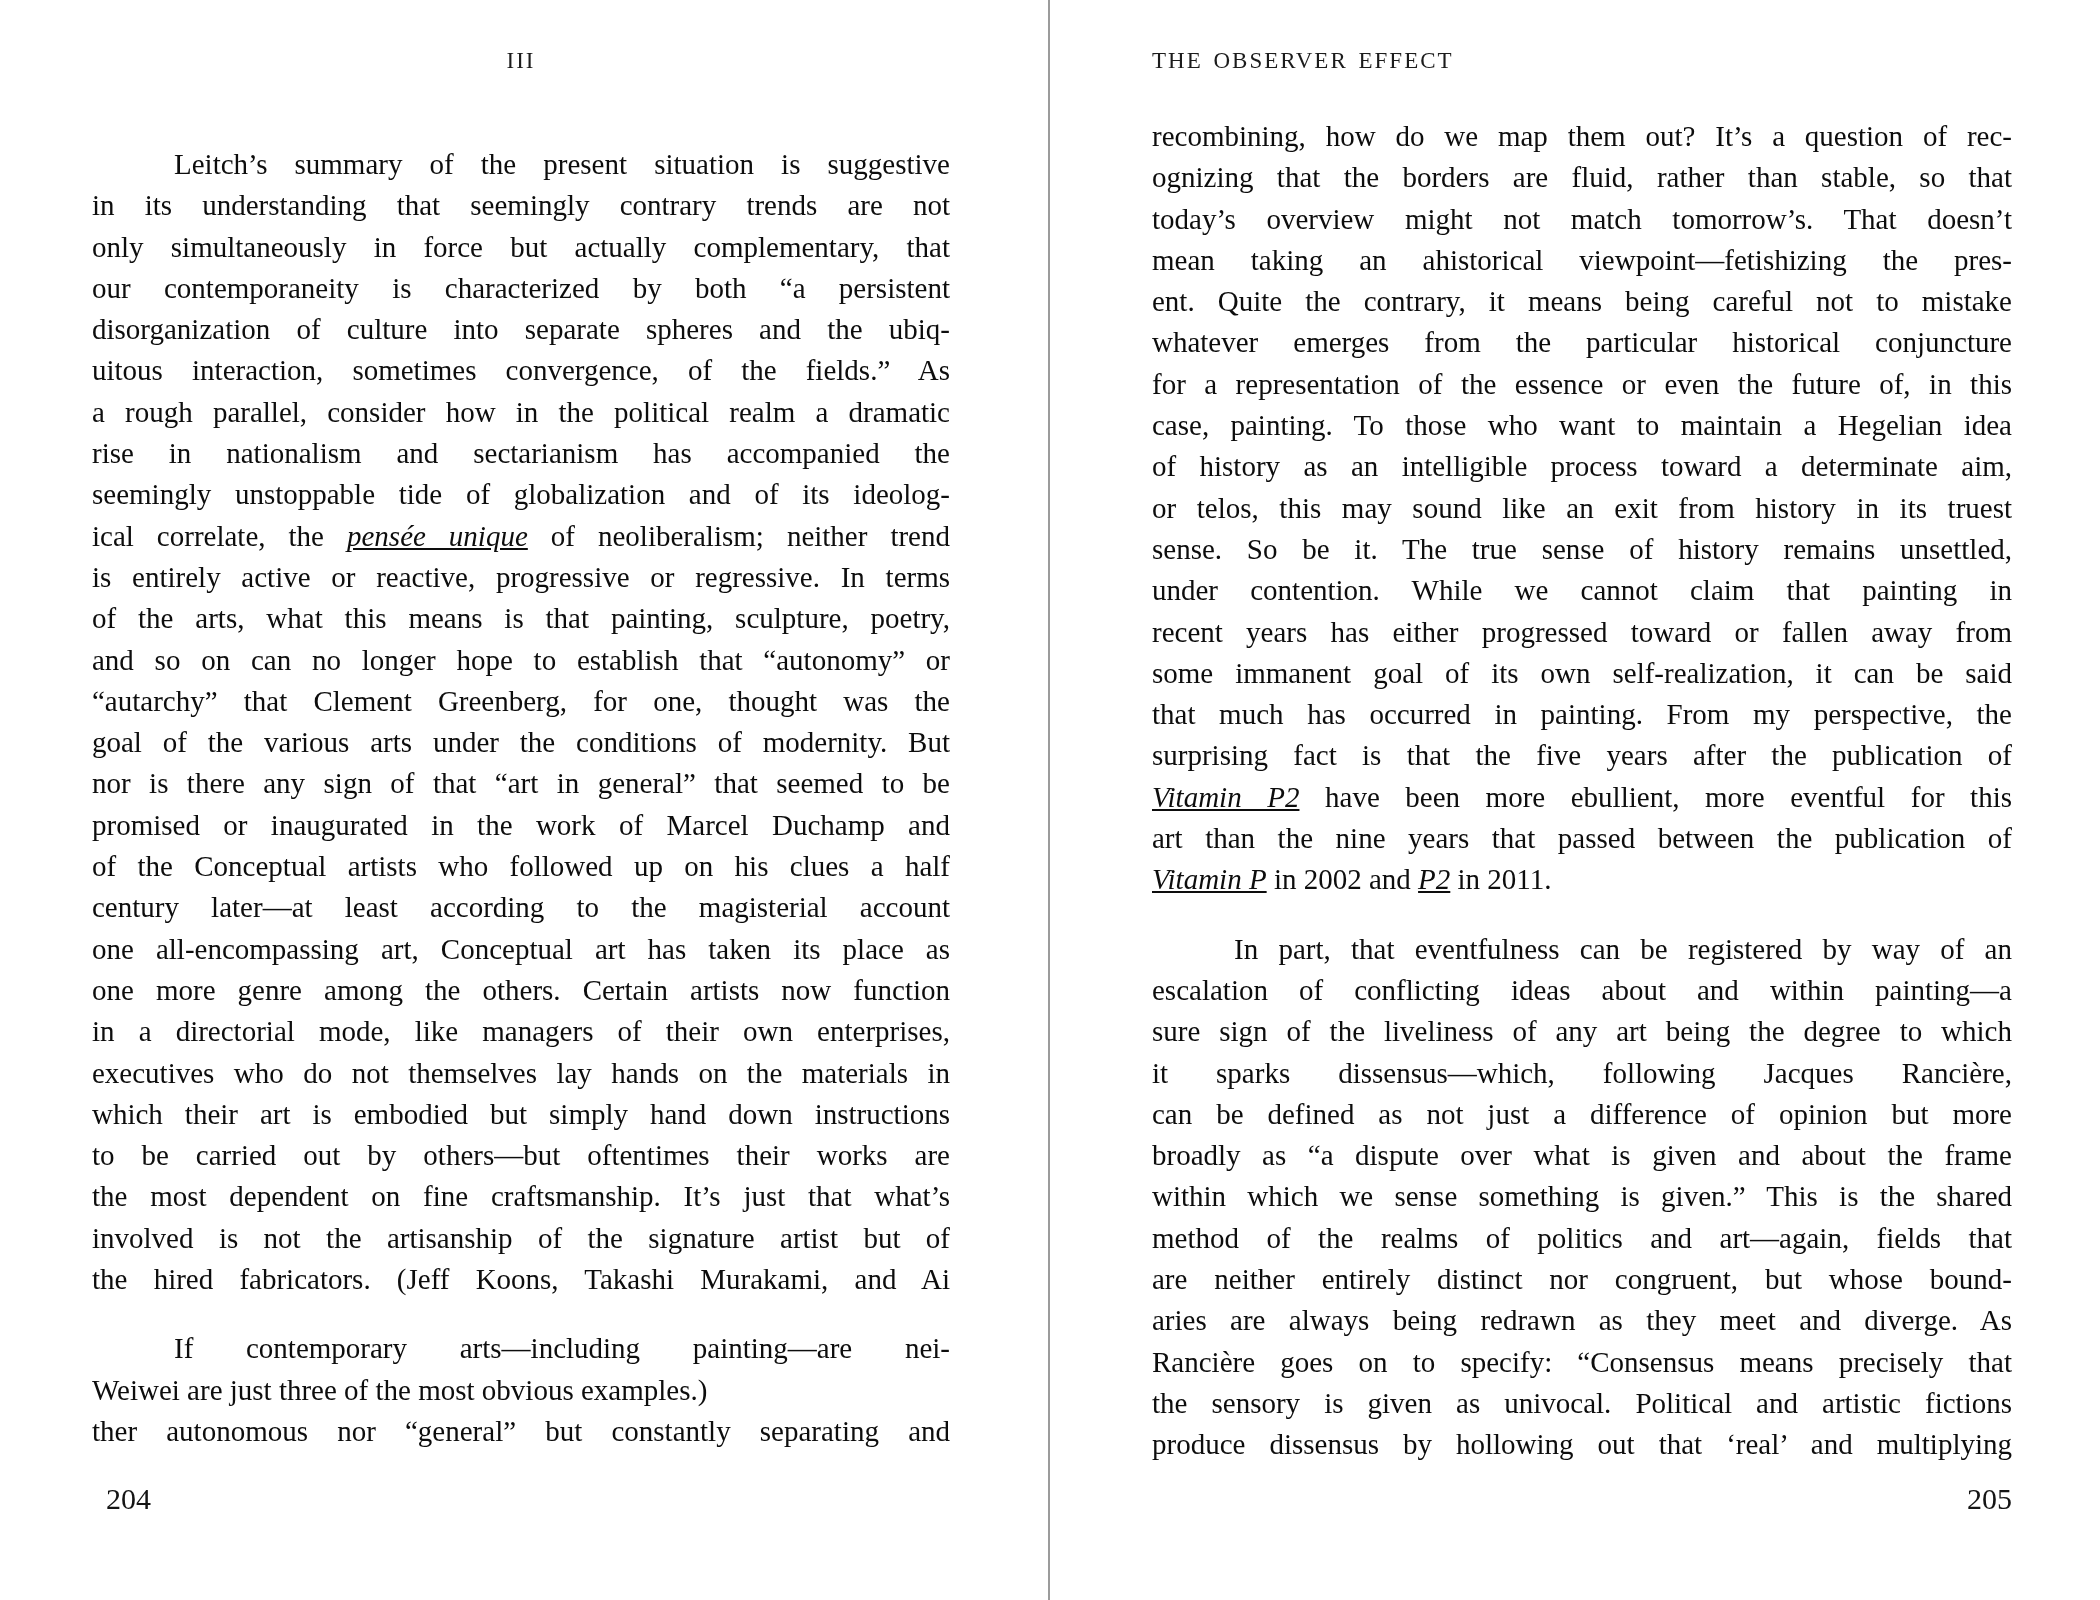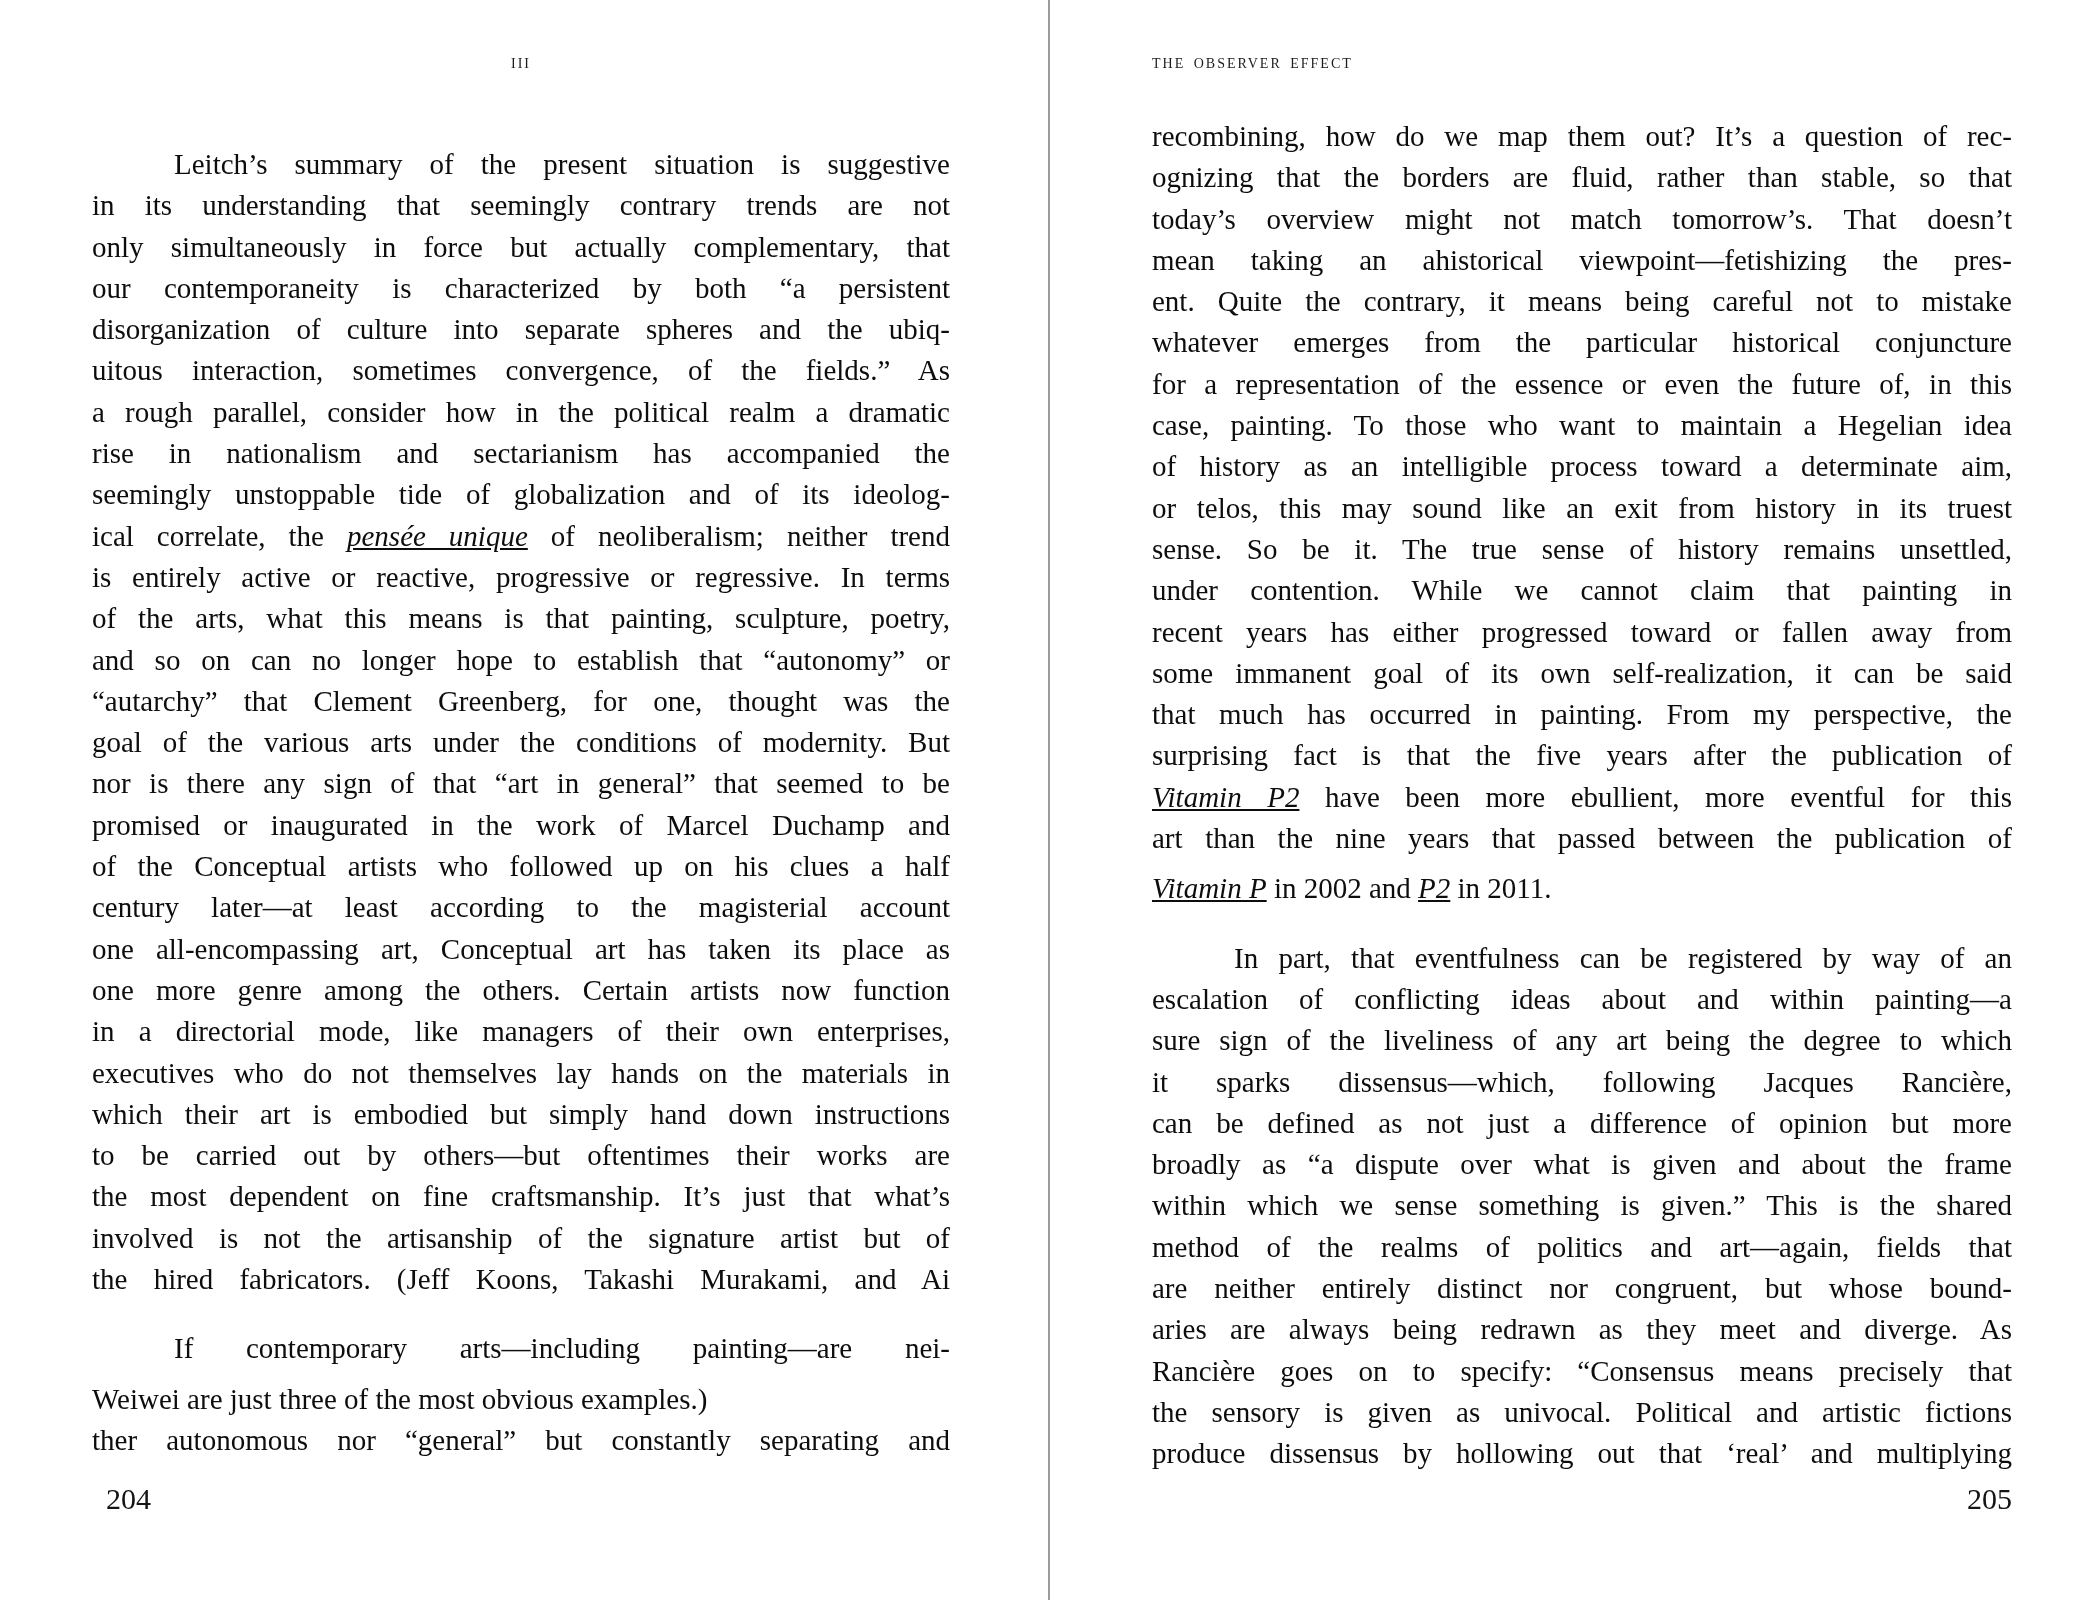--- a/index.html
+++ b/index.html
@@ -32,24 +32,24 @@
   .page {
     position: absolute;
     top: 0;
     height: 1600px;
   }
   .page.left  { left: 92px;  width: 858px; }
   .page.right { left: 1152px; width: 860px; }
 
   .running-head {
     position: absolute;
-    top: 56px;
+    top: 48px;
     left: 0;
     width: 100%;
-    font-size: 14px;
+    font-size: 23px;
     letter-spacing: 2px;
     word-spacing: 3px;
     color: #1c1c1c;
     white-space: nowrap;
   }
   .page.left  .running-head { text-align: center; }
   .page.right .running-head { text-align: left; }
 
   .textblock {
     position: absolute;
@@ -58,21 +58,21 @@
     width: 100%;
     font-size: 29px;
     line-height: 41.3px;
     color: #0d0d0d;
   }
   .line {
     height: 41.3px;
     text-align: justify;
     text-align-last: justify;
   }
-  .line.end { text-align-last: left; margin-top: 9px; }
+  .line.end { text-align-last: left; }
   .line.indent { text-indent: 82px; margin-top: 28px; }
   .line i { font-style: italic; text-decoration: underline; }
 
   .folio {
     position: absolute;
     top: 1482px;
     font-size: 30px;
     color: #141414;
   }
   .folio-left  { left: 14px; }

